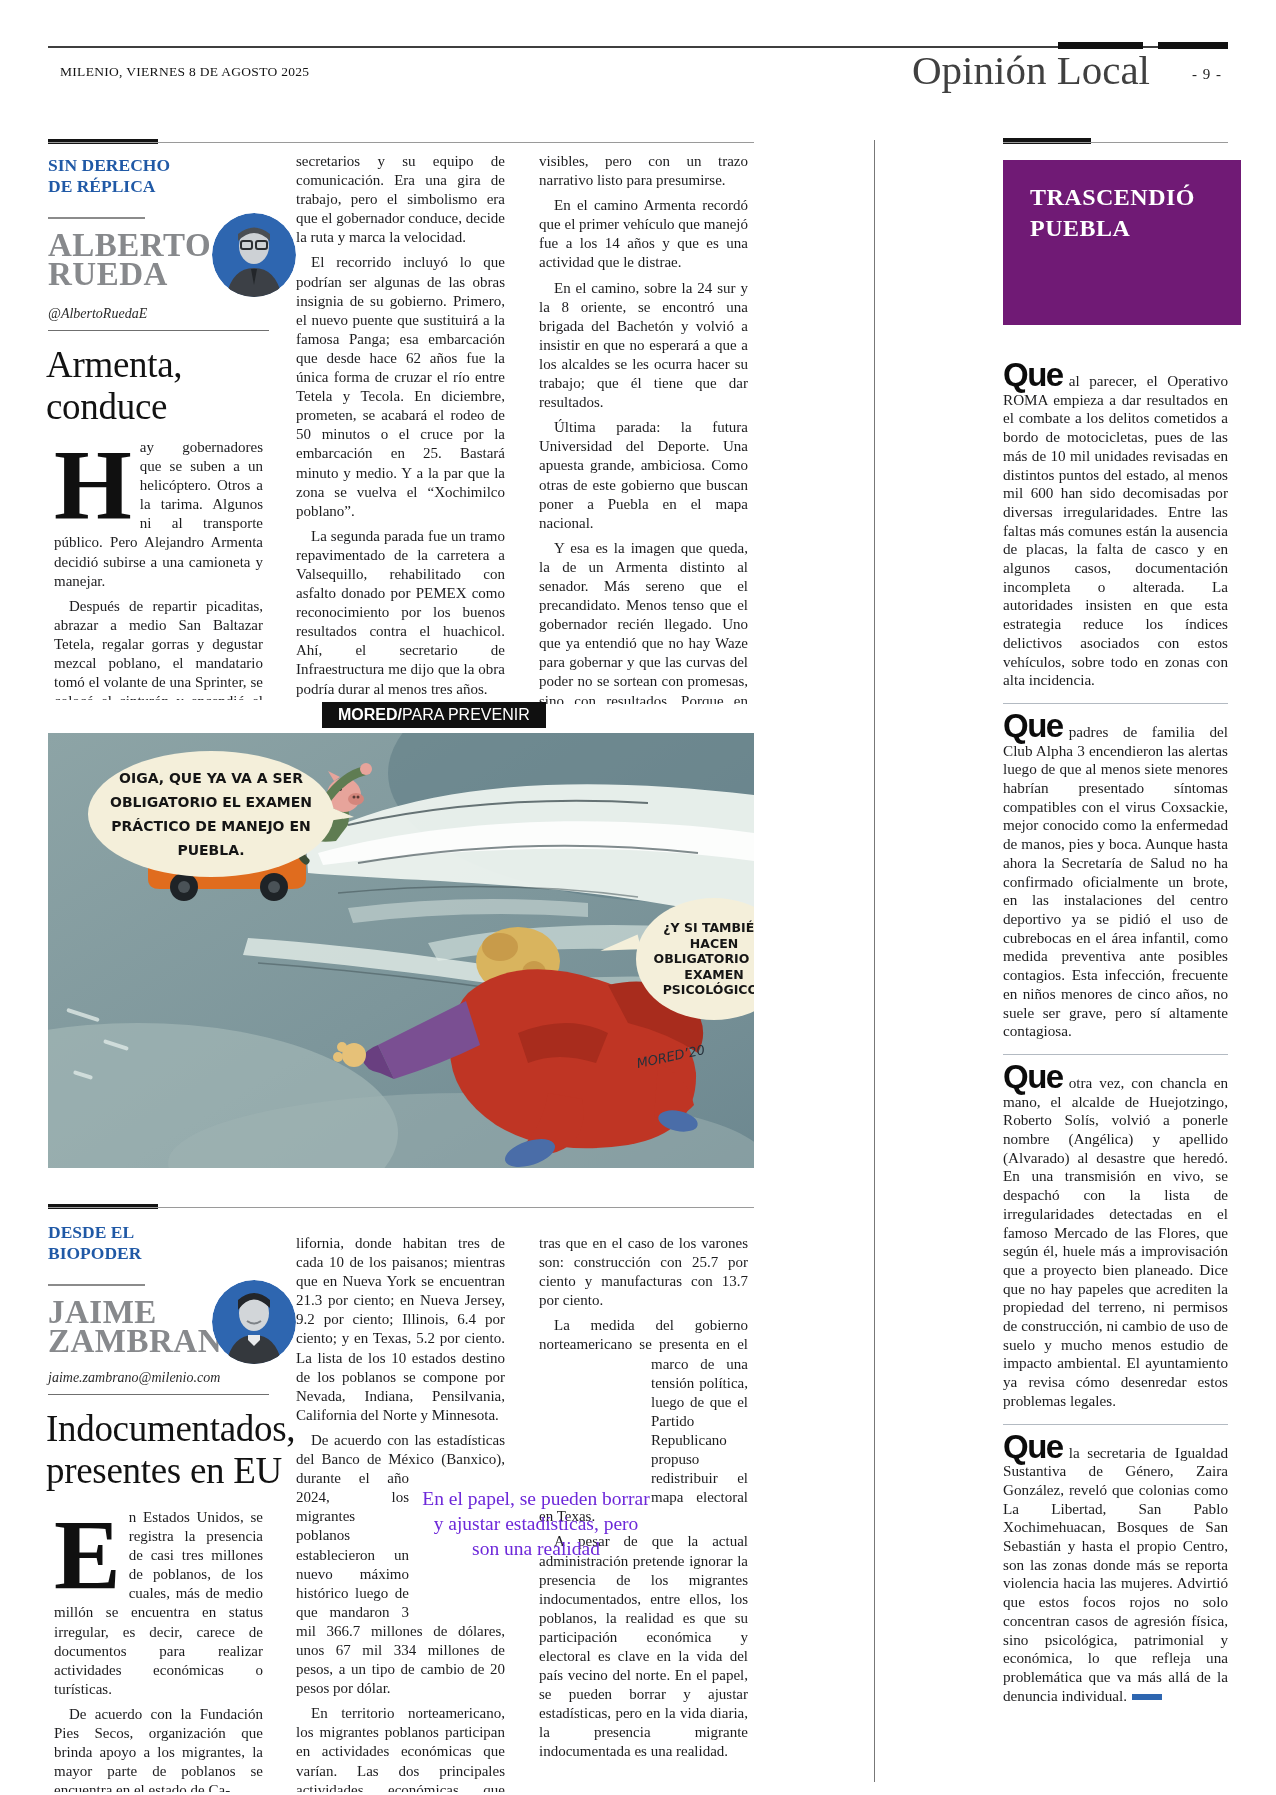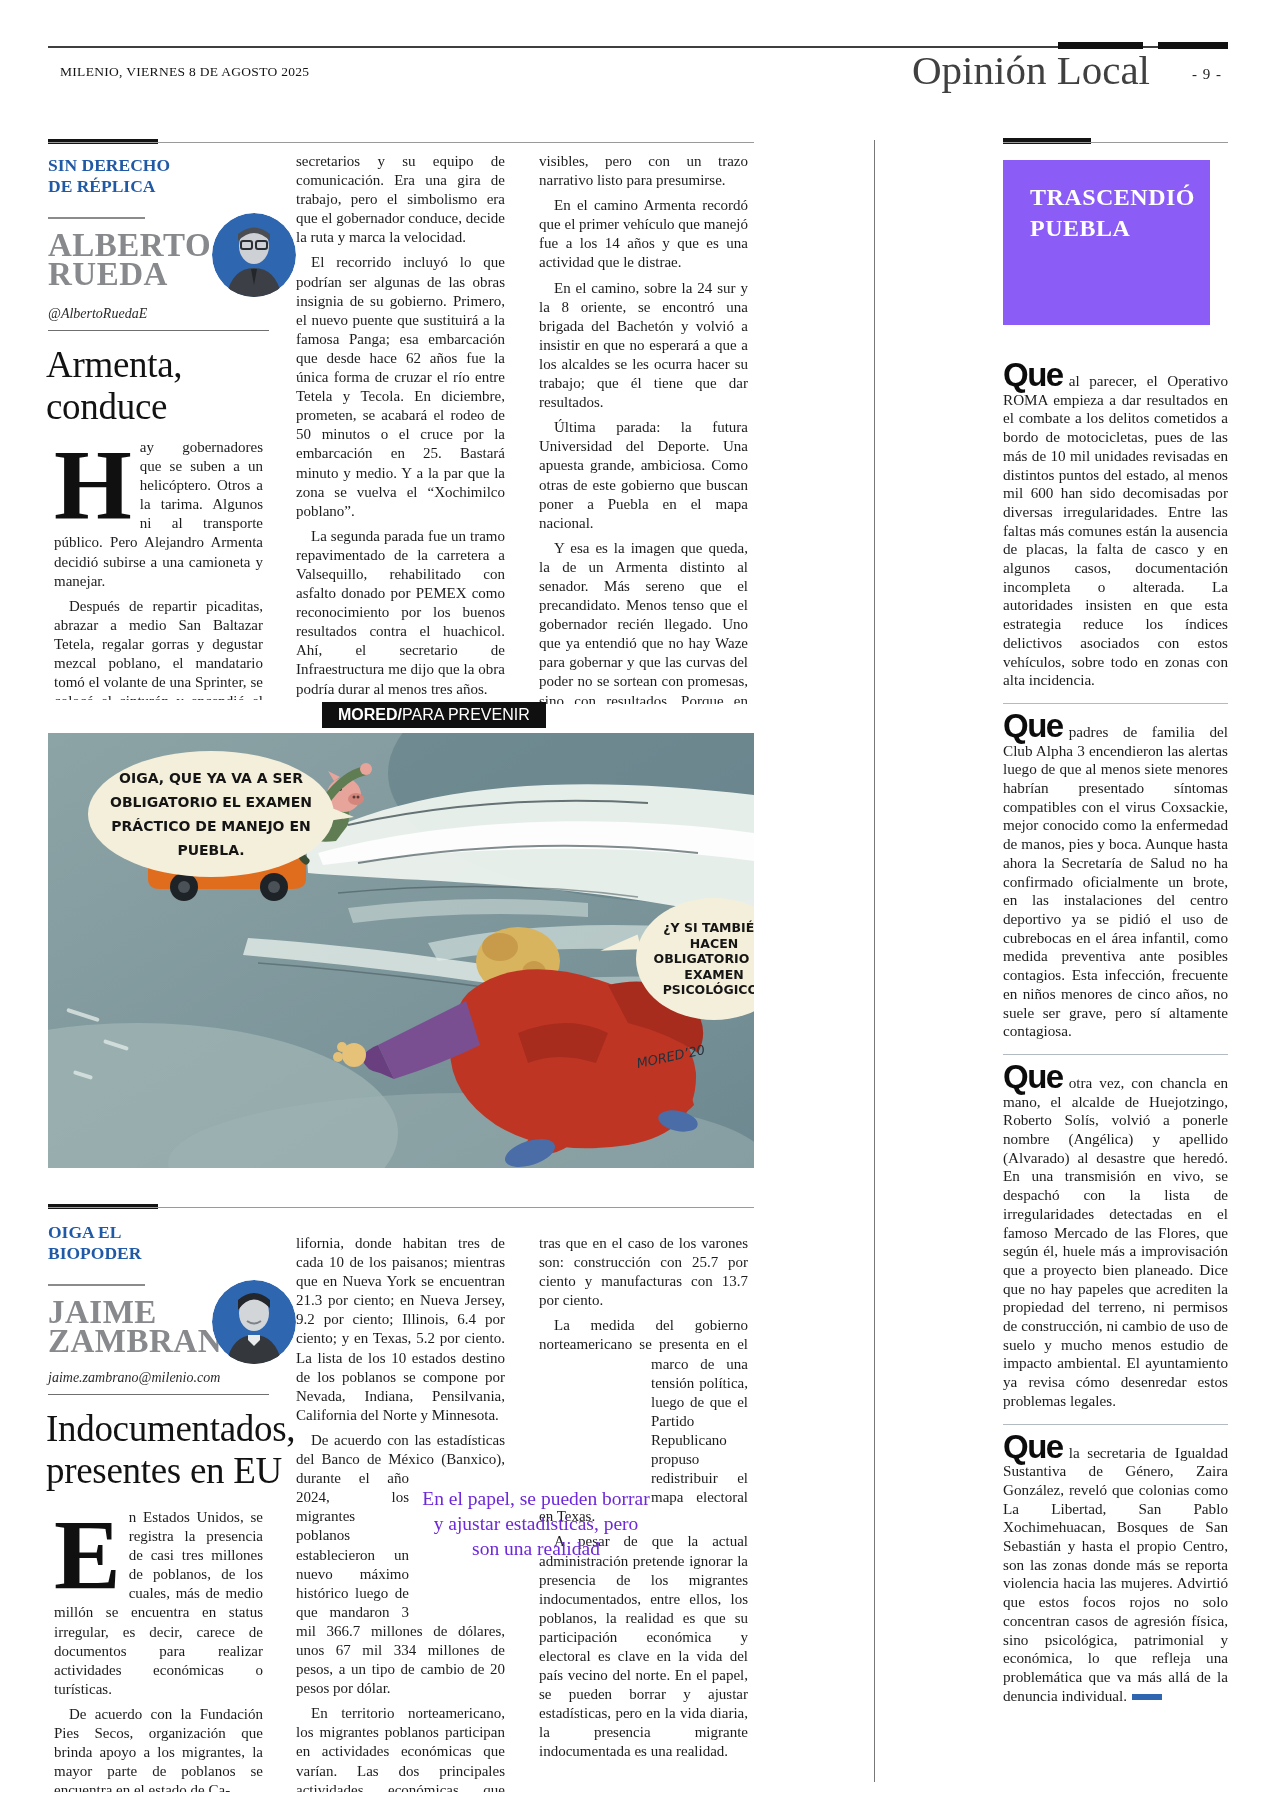--- a/index.html
+++ b/index.html
@@ -76,21 +76,21 @@
   #zamb-col2{left:290px;top:1228px;height:564px}
   #zamb-col3{left:533px;top:1228px;height:564px}
   .qsp-r{float:right;width:96px;height:138px}
   .qsp-l{float:left;width:112px;height:138px}
   #pullquote{left:420px;top:1486px;width:232px;font-size:19.5px;line-height:25px;color:#6d28d9;text-align:center}
 
   
   #vrule{left:874px;top:140px;width:1px;height:1642px;background:#777}
   #tr-ruleb{left:1003px;top:138px;width:88px;height:6px;background:#141414}
   #tr-rule{left:1003px;top:142px;width:225px}
-  #tr-box{left:1003px;top:160px;width:207px;height:165px;background:#8b5cf6}
+  #tr-box{left:1003px;top:160px;width:238px;height:165px;background:#701a75}
   #tr-box-title{padding:22px 0 0 27px;font-weight:bold;font-size:24px;line-height:31px;color:#ffffff;white-space:pre-line;letter-spacing:.5px}
   #tr-items{left:1003px;top:366px;width:225px}
   .tr-item{font-size:15.2px;line-height:18.7px;text-align:justify;color:#1c1c1e;margin:0}
   .tr-item.bordered{margin-top:13px;padding-top:13px;border-top:1px solid #b3bac2}
   .que{font-family:"Liberation Sans",sans-serif;font-weight:bold;font-size:33px;letter-spacing:-1.5px;
        margin-right:6px;line-height:18px;color:#0c0c0c}
 </style>
 </head>
 <body>
 
@@ -222,21 +222,21 @@
     </svg>
     <div class="balloon" id="balloon1">OIGA, QUE YA VA A SER OBLIGATORIO EL EXAMEN PRÁCTICO DE MANEJO EN PUEBLA.</div>
     <div id="balloon1-tail"></div>
     <div class="balloon" id="balloon2">¿Y SI TAMBIÉN HACEN OBLIGATORIO UN EXAMEN PSICOLÓGICO?</div>
     <div id="balloon2-tail"></div>
     <div id="signature">MORED’20</div>
   </div>
 
   <div class="abs mod-rule-black" id="zamb-ruleb"></div>
   <div class="abs mod-rule" id="zamb-rule"></div>
-  <div class="abs sec-label" id="zamb-label">OIGA EL
+  <div class="abs sec-label" id="zamb-label">DESDE EL
 BIOPODER</div>
   <div class="abs mini-rule" id="zamb-minirule"></div>
   <div class="abs author-name" id="zamb-author">JAIME
 ZAMBRANO</div>
   <div class="abs avatar" id="zamb-avatar">
     <svg width="84" height="84" viewBox="0 0 84 84">
       <circle cx="42" cy="42" r="42" fill="#2e66b0"></circle>
       <path d="M14,84 Q20,55 42,55 Q64,55 70,84 Z" fill="#34383d"></path>
       <ellipse cx="42" cy="33" rx="15" ry="18" fill="#d2d6d9"></ellipse>
       <path d="M26,30 Q40,10 58,28 L58,20 Q42,6 26,20 Z" fill="#23262a"></path>

